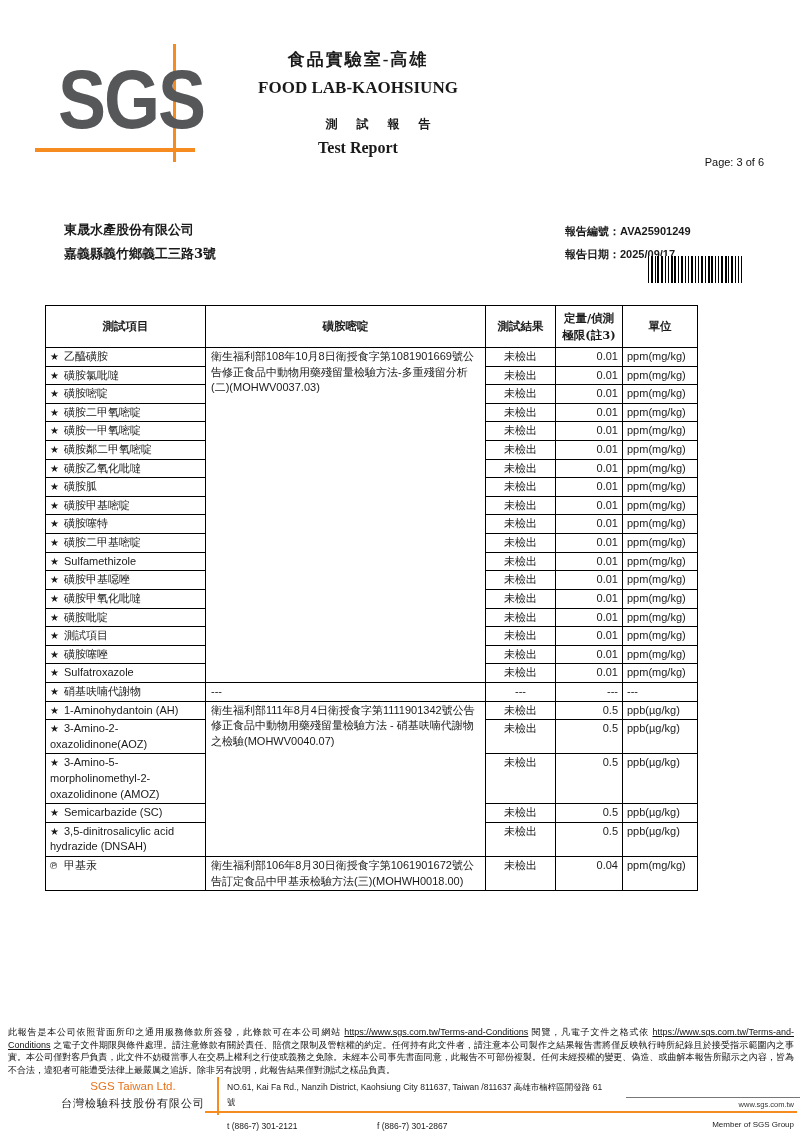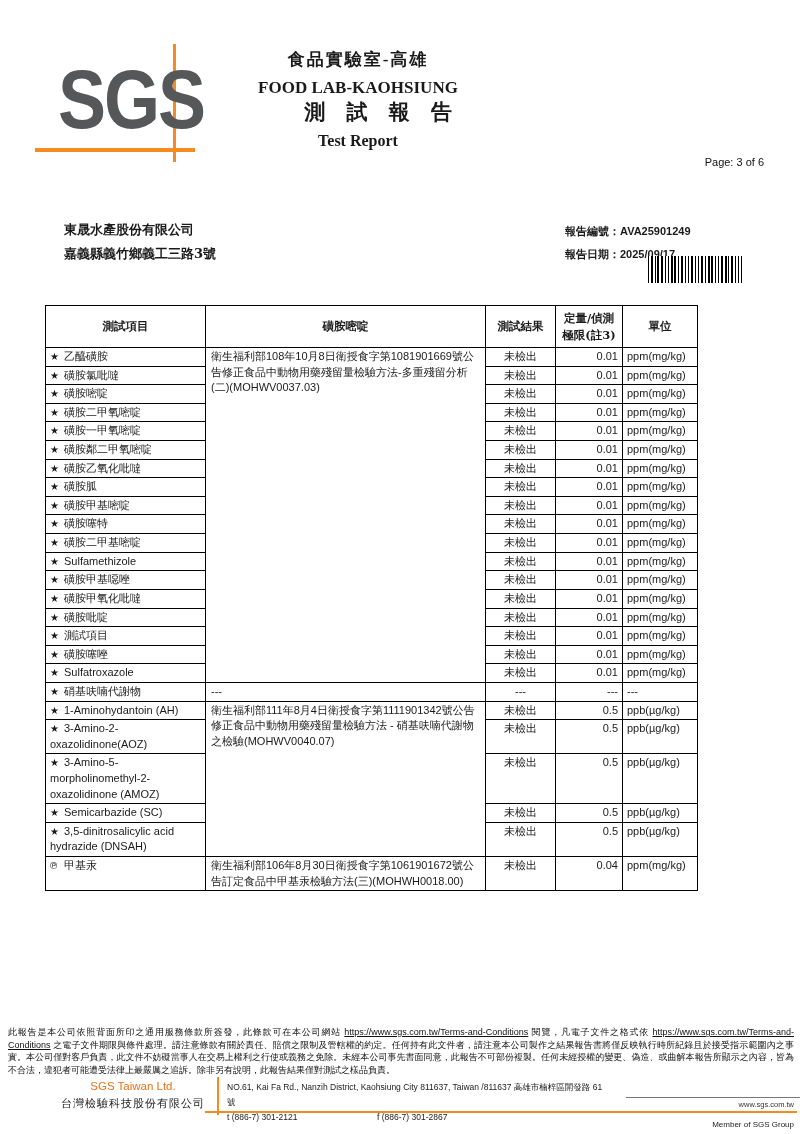--- a/index.html
+++ b/index.html
@@ -8,21 +8,21 @@
 
   
   .logo-wrap { position:absolute; left:30px; top:56px; width:190px; height:110px; }
   .logo-text { position:absolute; left:28px; top:2px; font-family:"Liberation Sans",sans-serif; font-weight:900; font-size:72px; line-height:1; color:#565759; letter-spacing:-2px; transform:scaleY(1.15); transform-origin:top; }
   .logo-hline { position:absolute; left:5px; top:92px; width:160px; height:4px; background:#f68b1f; }
   .logo-vline { position:absolute; left:143px; top:-12px; width:3px; height:118px; background:#f68b1f; }
 
   .titles { position:absolute; left:0; top:48px; width:716px; text-align:center; font-family:"Liberation Serif","DejaVu Serif",serif; }
   .title-zh   { font-size:17px; font-weight:bold; letter-spacing:2px; }
   .title-en   { font-size:17px; font-weight:bold; margin-top:7px; }
-  .report-zh  { font-size:21px; font-weight:bold; letter-spacing:8px; margin-top:0;padding-left:48px; }
+  .report-zh  { font-size:12px; font-weight:bold; letter-spacing:8px; margin-top:18px;padding-left:48px; }
   .report-en  { font-size:16px; font-weight:bold; margin-top:6px; }
   .page-info  { position:absolute; right:36px; top:156px; font-size:11px; color:#111; }
 
   
   .client { position:absolute; left:64px; top:218px; font-family:"DejaVu Serif","Liberation Serif",serif; font-weight:bold; font-size:13px; line-height:24px; }
   .meta { position:absolute; left:565px; top:220px; font-size:11px; line-height:22px; }
   .meta .lbl { font-family:"DejaVu Serif","Liberation Serif",serif; font-weight:bold; }
   .meta .val { font-weight:bold; }
   .barcode { position:absolute; left:648px; top:256px; width:94px; height:27px;
       background:
@@ -46,21 +46,21 @@
 
   
   .legal { position:absolute; left:8px; top:1026px; width:786px; font-size:9px; line-height:12.6px; text-align:justify; color:#111; }
   .legal .url { text-decoration:underline; }
 
   .f-company { position:absolute; left:58px; top:1080px; width:150px; text-align:center; }
   .f-company .en { color:#e8731a; font-weight:normal; font-size:11.5px; }
   .f-company .zh { font-family:"DejaVu Serif","Liberation Serif",serif; font-size:11px; margin-top:4px; letter-spacing:1px; }
   .f-vline { position:absolute; left:217px; top:1077px; width:2px; height:38px; background:#f68b1f; }
   .f-addr { position:absolute; left:227px; top:1080px; font-size:8.5px; line-height:15px; width:380px; }
-  .f-tel  { display:inline-block; width:150px; }
+  .f-tel  { display:inline-block; width:150px;margin-top:9px; }
   .f-hline { position:absolute; left:205px; top:1111px; width:592px; height:2px; background:#f68b1f; }
   .www-line { position:absolute; left:626px; top:1097px; width:174px; height:1px; background:#777; }
   .f-www { position:absolute; right:6px; top:1100px; font-size:7.5px; color:#333; }
   .f-member { position:absolute; right:6px; top:1120px; font-size:8px; color:#222; }
 </style>
 </head>
 <body>
 
 <div class="page">
 

